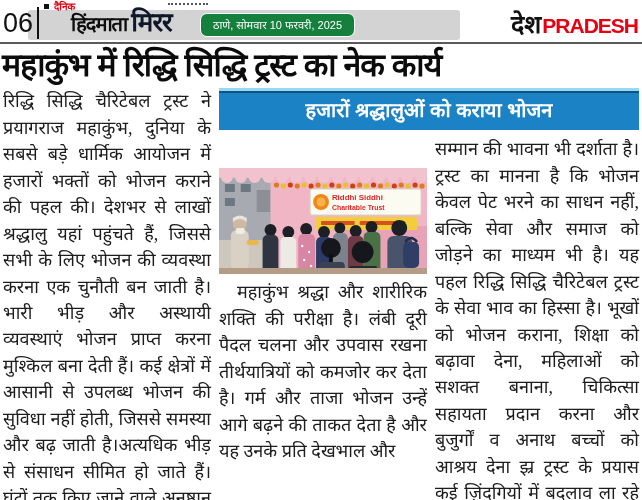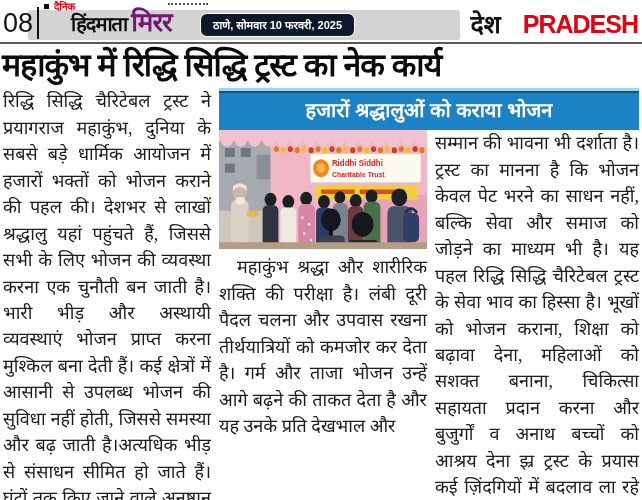--- a/index.html
+++ b/index.html
@@ -17,28 +17,28 @@
                  padding-right:4px; line-height:32px; }
   .masthead { position:absolute; left:40px; top:-1px; line-height:34px; white-space:nowrap; }
   .masthead .daily { position:absolute; left:14px; top:-2px; font-size:10px; color:#e60012;
                      font-weight:bold; line-height:8px; }
   .masthead .dot { position:absolute; left:4px; top:-1px; width:5px; height:5px; background:#111; }
   .masthead .tagline { position:absolute; left:128px; top:-2px; width:40px; height:5px;
                        border-top:2px dotted #555; }
   .masthead .name-black { font-family:"Liberation Sans",sans-serif; font-size:20px;
                           font-weight:900; color:#0d0d0d; letter-spacing:-1px;margin-left:31px; }
   .masthead .name-red { font-family:"Liberation Sans",sans-serif; font-size:26px;
-                        font-weight:900; color:#701a75; letter-spacing:-1px; }
-  .date-pill { position:absolute; left:200px; top:7px; background:#0f172a; color:#fff;
-               font-family:"Liberation Sans",sans-serif; font-size:11px; font-weight:bold;
+                        font-weight:900; color:#0f172a; letter-spacing:-1px; }
+  .date-pill { position:absolute; left:200px; top:7px; background:#15803d; color:#fff;
+               font-family:"Liberation Sans",sans-serif; font-size:11px; font-weight:normal;
                padding:3px 12px 4px; border-radius:7px; border:1px solid #fff; white-space:nowrap; }
   .section-label { position:absolute; right:4px; top:0; white-space:nowrap; }
   .section-hindi { font-family:"Liberation Sans",sans-serif; font-size:25px; font-weight:900;
-                   color:#111; margin-right:22px; }
-  .section-english { font-family:"Liberation Sans",sans-serif; font-size:25px; font-weight:900;
+                   color:#111; margin-right:1px; }
+  .section-english { font-family:"Liberation Sans",sans-serif; font-size:21px; font-weight:900;
                      color:#e60012; letter-spacing:-1px; }
   .header-rule { border-bottom:2px solid #5a5a5a; margin-top:0px; }
 
   
   .headline { font-family:"Liberation Sans",sans-serif; font-size:32px; font-weight:900;
               color:#0b0b0b; letter-spacing:-1px; line-height:1.2; padding:2px 2px 4px 2px;
               white-space:nowrap; }
 
   
   .main { display:flex; gap:8px; padding:0 3px; }
@@ -47,38 +47,38 @@
 
   .byline { text-align:center; font-weight:bold; font-size:15.5px; margin:2px 0 3px; }
   .byline .at { color:#e60012; font-weight:bold; }
 
   .body-text { font-size:18px; line-height:1.47; text-align:justify; color:#1c1c1c; }
   .indent { text-indent:18px; }
 
   .subhead-banner { background:#1b82c5; border-top:3px solid #96d9f4;
                     box-shadow:inset 0 2px 0 #11527f; color:#fff; text-align:center;
                     font-family:"Liberation Sans",sans-serif; font-size:20px; font-weight:bold;
-                    padding:5px 0 7px; }
+                    padding:5px 0 7px; margin-bottom:6px; }
 
   .two-cols { display:flex; gap:8px; }
   .col2 { width:208px; flex:none; }
   .col3 { flex:1; min-width:0; }
 
-  .photo-frame { width:208px; height:119px; margin-bottom:5px; }
+  .photo-frame { width:208px; height:106px; margin-bottom:5px;margin-top:32px; }
   .photo-frame svg { display:block; width:100%; height:100%; }
   .col2 .body-text + .body-text { margin-top:0; }
 </style>
 </head>
 <body>
 
 <div class="page">
 
   <div class="header">
     <div class="gray-bar"></div>
-    <div class="page-number">08</div>
+    <div class="page-number">06</div>
     <div class="masthead">
       <span class="dot"></span>
       <span class="daily">दैनिक</span>
       <span class="tagline"></span>
       <span class="name-black">हिंदमाता</span>
       <span class="name-red">मिरर</span>
     </div>
     <div class="date-pill">ठाणे, सोमवार 10 फरवरी, 2025</div>
     <div class="section-label">
       <span class="section-hindi">देश</span><span class="section-english">PRADESH</span>

